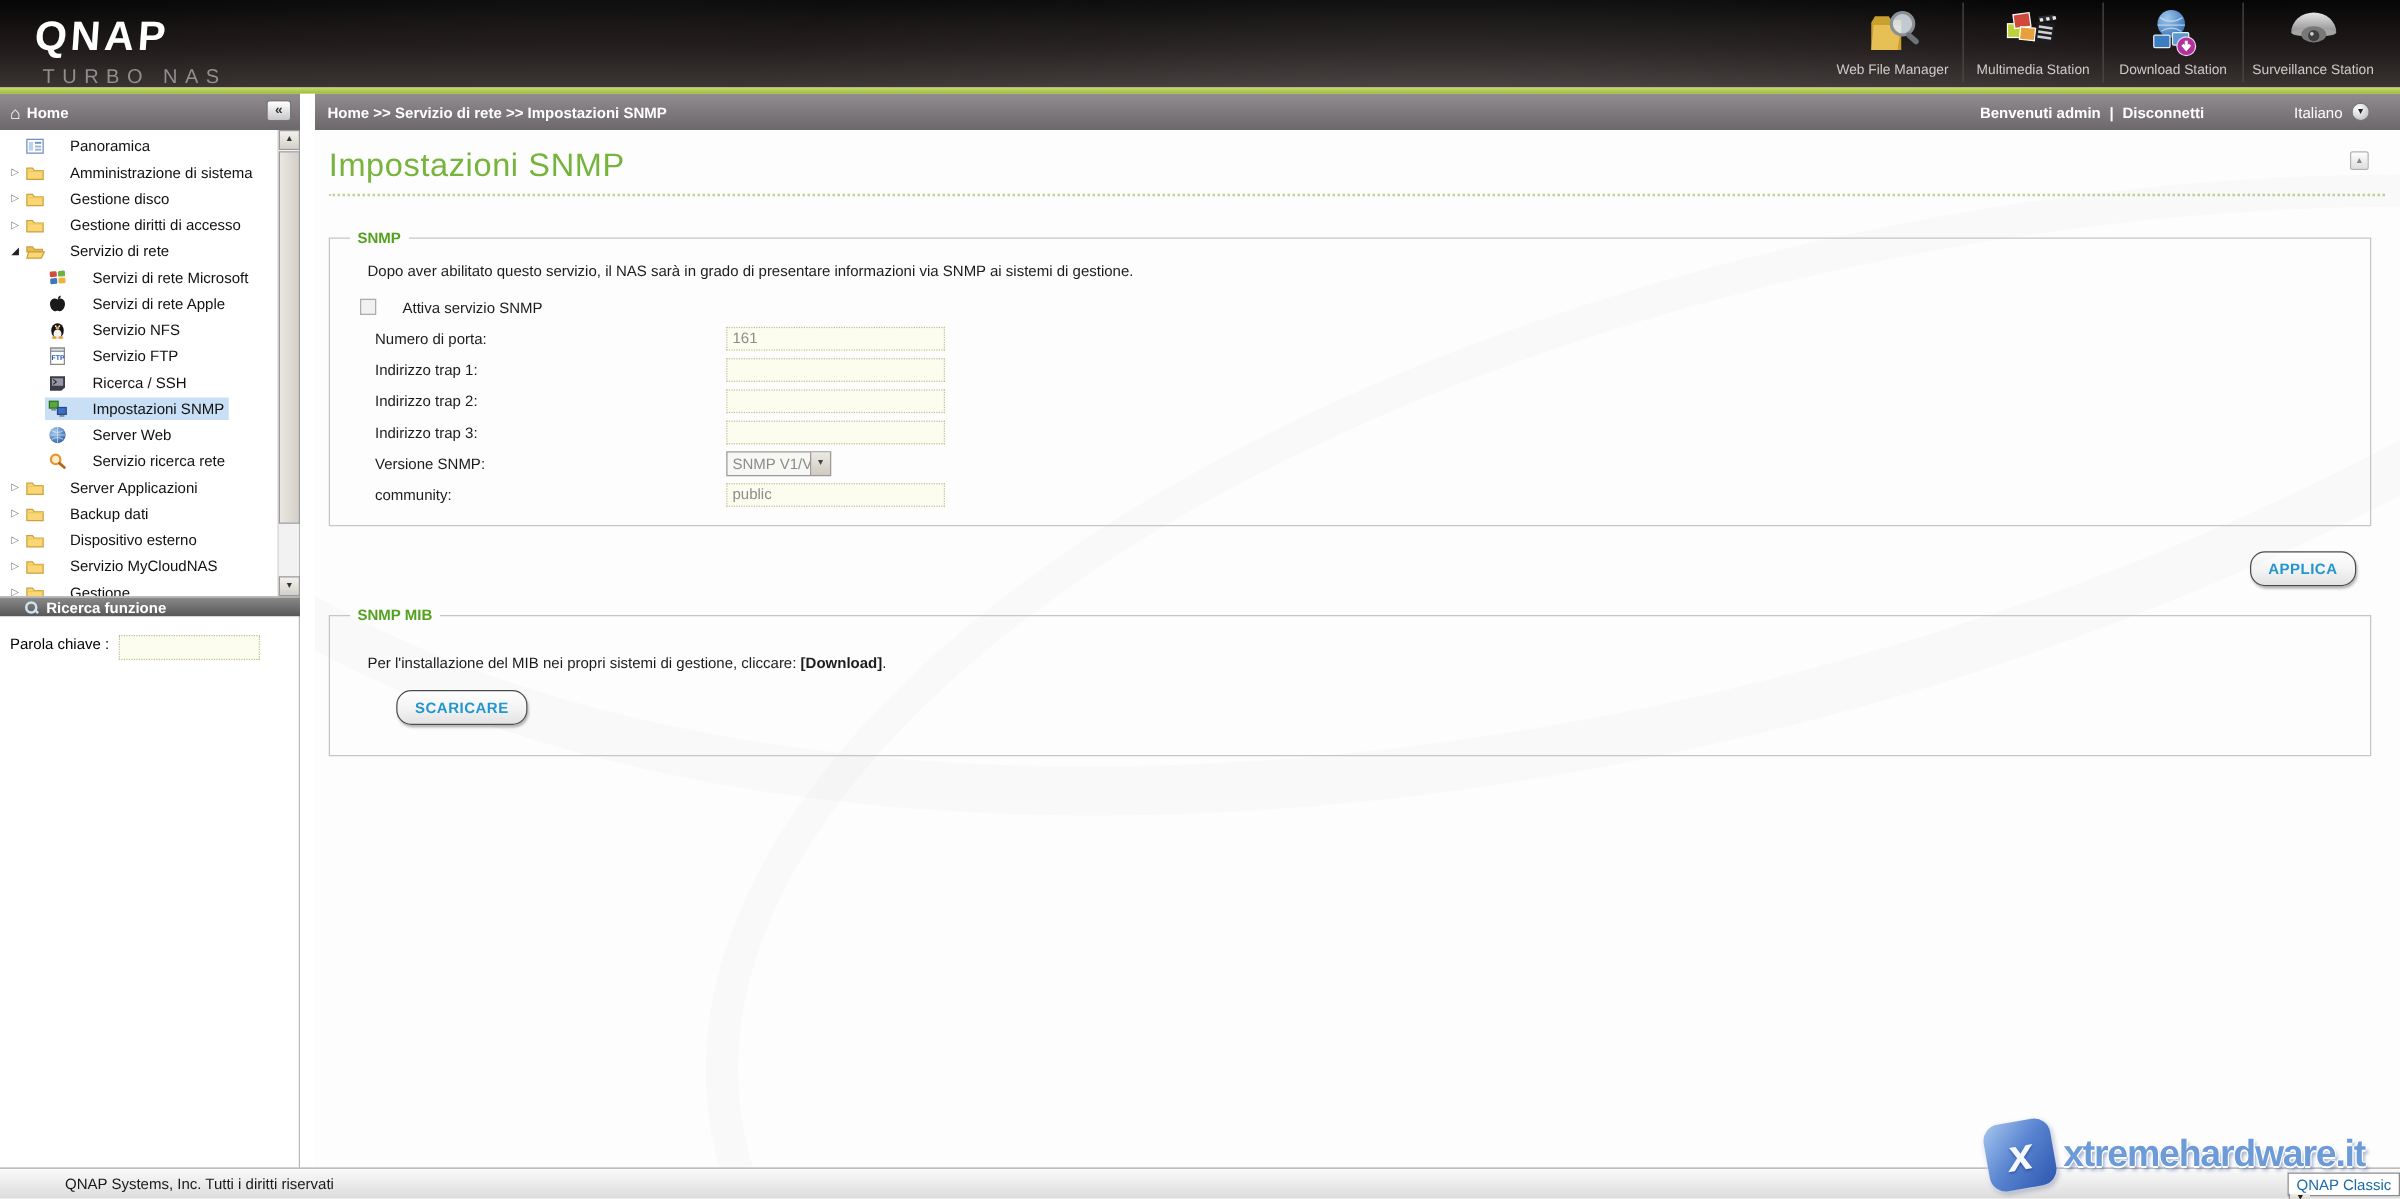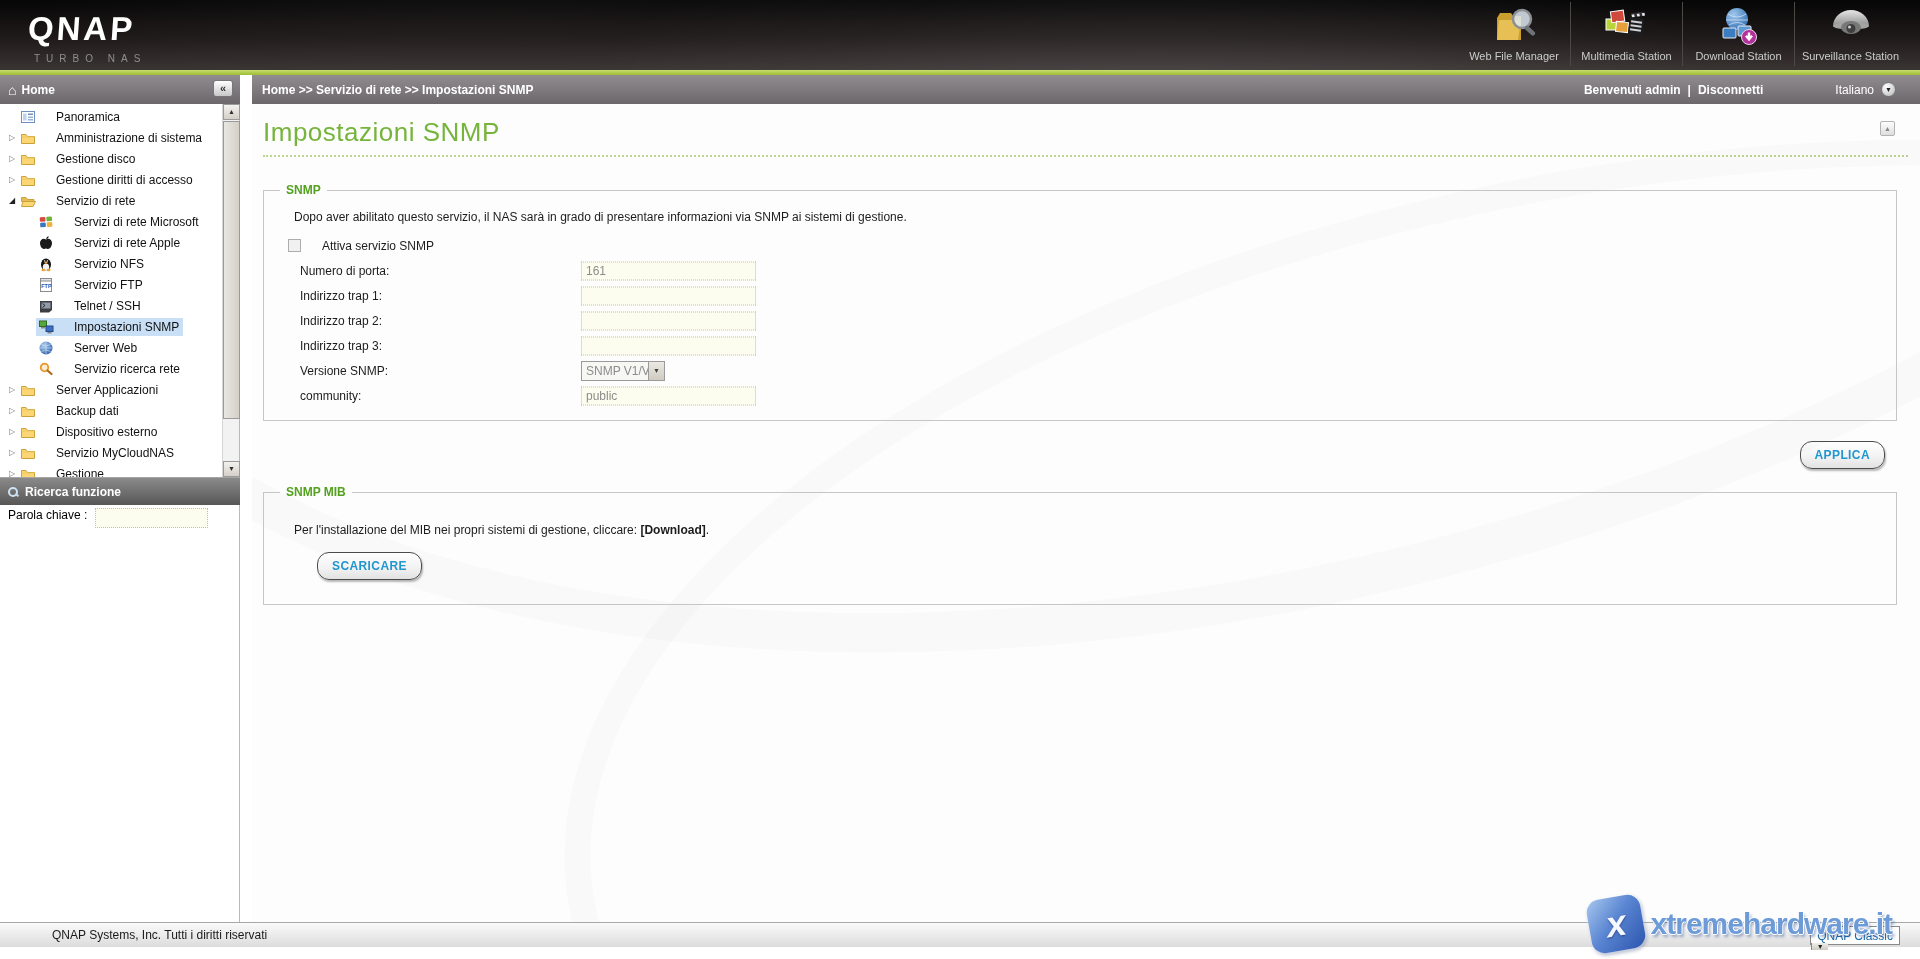--- a/index.html
+++ b/index.html
@@ -7,21 +7,21 @@
   body { font-family:"Liberation Sans",sans-serif; background:#fff; overflow:hidden; position:relative; }
 
   
   .topbar { position:absolute; top:0; left:0; width:1920px; height:70px;
     background:linear-gradient(#060606,#201b1a 55%,#3a3433); overflow:hidden; }
   .topbar::before { content:""; position:absolute; inset:0;
     background:radial-gradient(ellipse 900px 320px at 60% 170%, rgba(255,255,255,.10), transparent 65%),
                radial-gradient(ellipse 800px 260px at 25% -70%, rgba(255,255,255,.05), transparent 60%); }
   .logo-block { position:absolute; left:28px; top:10px; }
   .logo { color:#fff; font-size:33px; font-weight:bold; letter-spacing:3px; transform:skewX(-4deg); }
-  .logo-sub { color:#8f8f8f; font-size:10px; letter-spacing:6px; margin:5px 4px 0 6px; }
+  .logo-sub { color:#8f8f8f; font-size:16px; letter-spacing:6px; margin:5px 4px 0 6px; }
   .apps { position:absolute; right:14px; top:2px; display:flex; }
   .app-item { width:112px; height:64px; display:flex; flex-direction:column; align-items:center; cursor:pointer; }
   .app-item + .app-item { border-left:1px solid #4e4844; }
   .app-ico { height:46px; display:flex; align-items:flex-end; justify-content:center; }
   .app-label { font-size:11px; color:#cbcbcb; margin-top:2px; white-space:nowrap; }
 
   
   .greenline { position:absolute; top:70px; left:0; width:1920px; height:5px;
     background:linear-gradient(#c8dc6e,#9bbd33); }
 
@@ -65,23 +65,23 @@
   
   .sscroll { position:absolute; top:0; right:0; width:17px; height:373px; background:#f2f2f2;
     border-left:1px solid #d5d5d5; }
   .sbtn { position:absolute; left:0; width:17px; height:16px; background:linear-gradient(#f4f2ee,#d4d0c8);
     border:1px solid #9a9a9a; font-size:7px; color:#333; text-align:center; line-height:14px; cursor:pointer; }
   .sbtn.up { top:0; } .sbtn.dn { bottom:0; }
   .sthumb { position:absolute; left:0; top:17px; width:17px; height:298px;
     background:linear-gradient(90deg,#e9e7e2,#d4d0c8); border:1px solid #9a9a9a; cursor:grab; }
 
   
-  .search-head { position:absolute; top:373px; left:0; width:240px; height:28px;
+  .search-head { position:absolute; top:373px; left:0; width:240px; height:16px;
     background:linear-gradient(#8a8a8a,#575757); border-top:1px solid #a5a5a5; color:#fff;
-    font-weight:bold; font-size:12px; display:flex; align-items:center; gap:7px; padding-left:8px; }
+    font-weight:bold; font-size:12px; display:flex; align-items:center; gap:7px; padding-left:20px; }
   .mag { width:10px; height:10px; position:relative; display:inline-block; }
   .mag::before { content:""; position:absolute; top:0; left:0; width:6px; height:6px;
     border:2px solid #cfe2f2; border-radius:50%; }
   .mag::after { content:""; position:absolute; left:7px; top:7px; width:4px; height:2px;
     background:#cfe2f2; transform:rotate(45deg); }
   .search-row { position:absolute; top:404px; left:0; width:240px; display:flex; align-items:center; }
   .search-row label { font-size:12px; color:#000; margin-left:8px; }
   .kw-input { position:absolute; left:95px; top:0; width:113px; height:20px; background:#fdfdef;
     border:1px dotted #c3c19b; font-size:12px; padding:1px 4px; color:#555; }
 
@@ -120,23 +120,23 @@
 
   .applyrow { margin-top:20px; text-align:right; padding-right:35px; }
   .btn { font-family:"Liberation Sans",sans-serif; font-size:12px; font-weight:bold; color:#2196cf;
     background:linear-gradient(#ffffff,#f3f3f3 55%,#e2e2e2); border:1px solid #4c4c4c; border-radius:12px;
     padding:6px 14px; box-shadow:1px 2px 2px rgba(0,0,0,.28); letter-spacing:.4px; cursor:pointer; }
   .mibtext { margin:24px 0 0 30px; font-size:12px; color:#1c1c1c; }
   .mibtext b { font-weight:bold; }
   .dlrow { margin:15px 0 0 53px; }
 
   
-  .footer { position:absolute; bottom:12px; left:0; width:1920px; height:25px;
+  .footer { position:absolute; bottom:0; left:0; width:1920px; height:25px;
     background:linear-gradient(#fafafa,#dcdcdc); border-top:1px solid #a8a8a8;
-    display:flex; align-items:center; padding:0 20px 0 52px; font-size:12px; color:#1a1a1a; }
+    display:flex; align-items:center; padding:0 0 0 52px; font-size:12px; color:#1a1a1a; }
   .theme-sel { margin-left:auto; display:inline-flex; height:19px; border:1px solid #8a8a8a;
     background:#fff; cursor:pointer;flex-direction:column; }
   .theme-txt { font-size:12px; color:#1b6aa8; padding:2px 6px 0 6px; white-space:nowrap; }
   .theme-arr { width:17px; background:linear-gradient(#f0eee9,#cfcbc2); border-left:1px solid #8a8a8a;
     display:flex; align-items:center; justify-content:center; font-size:7px; color:#222; }
 
   
   .wm { position:absolute; right:28px; bottom:8px; display:flex; align-items:center; gap:8px;
     z-index:50; pointer-events:none; }
   .wm-badge { width:54px; height:54px; border-radius:13px; transform:rotate(-10deg);
@@ -377,21 +377,21 @@
         <div class="trow d1">
           <span class="arr"></span>
           <span class="rowbody">
             <span class="tico">
               <svg width="16" height="16">
                 <path d="M2 3 h12 v9 l-3 2.5 H2z" fill="#3c3c44"></path>
                 <path d="M3.5 4.5 h9 v6 h-9z" fill="#929aa8"></path>
                 <path d="M4.5 5.5 l2.5 2 -2.5 2" stroke="#2a2a30" stroke-width="1" fill="none"></path>
               </svg>
             </span>
-            <span class="tlabel">Telnet / SSH</span>
+            <span class="tlabel">Ricerca / SSH</span>
           </span>
         </div>
         <div class="trow d1 sel">
           <span class="arr"></span>
           <span class="rowbody">
             <span class="tico">
               <svg width="16" height="16">
                 <rect x="1.5" y="2" width="7" height="5.5" fill="#57a83c" stroke="#2f6d22"></rect>
                 <rect x="3" y="8" width="4" height="1.5" fill="#8a8a8a"></rect>
                 <rect x="8" y="7" width="7" height="5.5" fill="#3b6fc4" stroke="#24498a"></rect>

